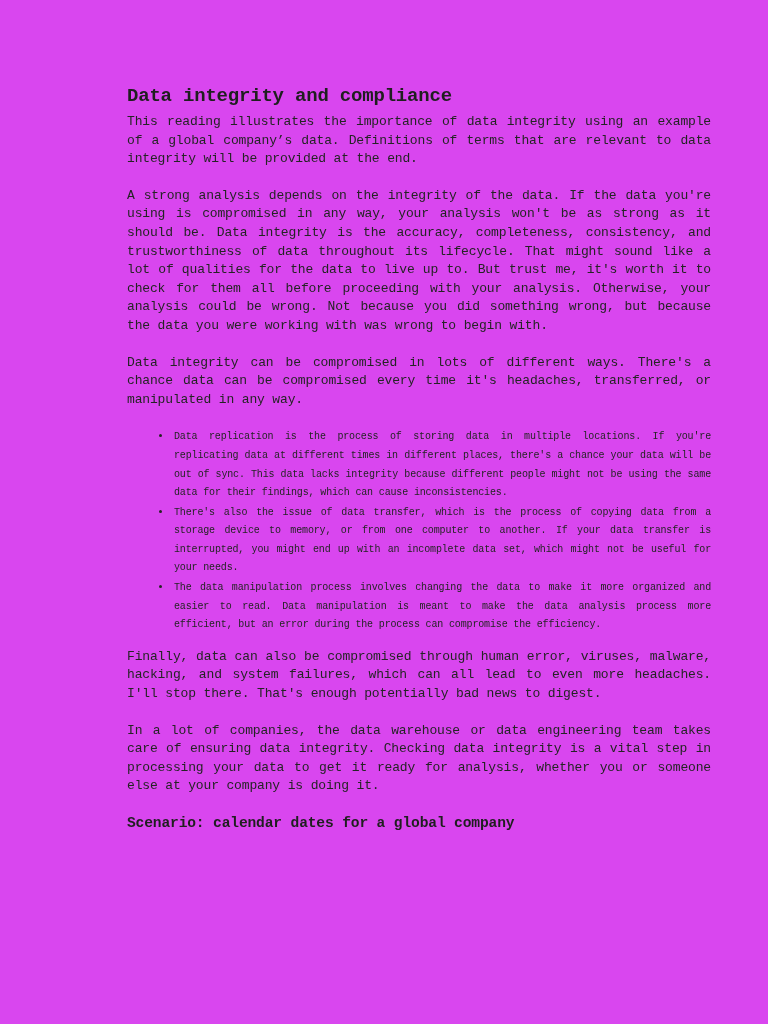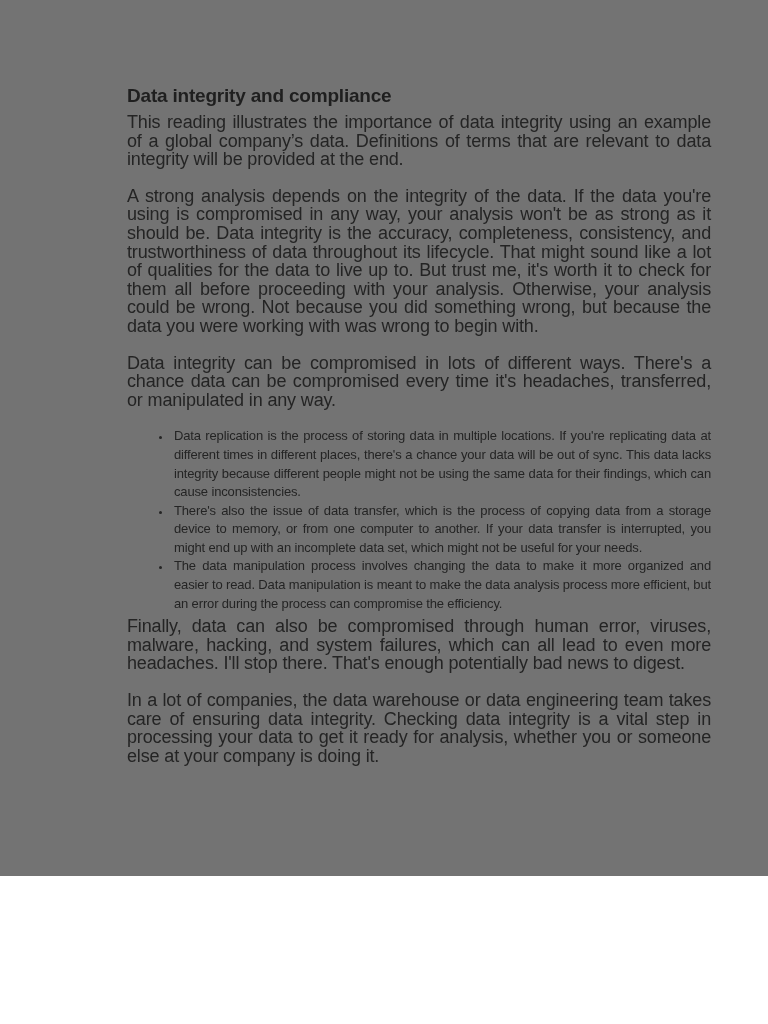--- a/index.html
+++ b/index.html
@@ -3,57 +3,57 @@
 <meta charset="utf-8">
 <style>
   html, body {
     margin: 0;
     padding: 0;
     background: #ffffff;
   }
   .page {
     position: relative;
     width: 768px;
-    height: 876px;
-    background: #737373;
+    height: 1024px;
+    background: #d946ef;
     overflow: hidden;
-    font-family: Liberation Sans, sans-serif;
+    font-family: Liberation Mono, monospace;
     color: #242424;
   }
   .content {
     position: absolute;
     left: 127px;
     top: 84px;
     width: 584px;
   }
   .doc-title {
     font-size: 19px;
     font-weight: bold;
     color: #1f1f1f;
     margin: 0 0 5px 0;
     line-height: 24px;
     letter-spacing: -0.2px;
   }
   .para {
-    font-size: 18px;
+    font-size: 13px;
     line-height: 18.6px;
     letter-spacing: -0.15px;
     text-align: justify;
     margin: 0 0 18px 0;
   }
   .para.no-gap {
-    margin-top: 4px;
+    margin-top: 13px;
   }
   ul.bullets {
     margin: 0;
     padding: 0 0 0 45px;
     list-style: disc outside;
   }
   ul.bullets li {
-    font-size: 13px;
+    font-size: 10px;
     line-height: 18.6px;
     letter-spacing: -0.15px;
     text-align: justify;
     margin: 0;
     padding-left: 2px;
   }
   ul.bullets li::marker {
     font-size: 11px;
     color: #242424;
   }
@@ -84,15 +84,16 @@
     <ul class="bullets">
       <li>Data replication is the process of storing data in multiple locations. If you're replicating data at different times in different places, there's a chance your data will be out of sync. This data lacks integrity because different people might not be using the same data for their findings, which can cause inconsistencies.</li>
       <li>There's also the issue of data transfer, which is the process of copying data from a storage device to memory, or from one computer to another. If your data transfer is interrupted, you might end up with an incomplete data set, which might not be useful for your needs.</li>
       <li>The data manipulation process involves changing the data to make it more organized and easier to read. Data manipulation is meant to make the data analysis process more efficient, but an error during the process can compromise the efficiency.</li>
     </ul>
 
     <p class="para no-gap">Finally, data can also be compromised through human error, viruses, malware, hacking, and system failures, which can all lead to even more headaches. I'll stop there. That's enough potentially bad news to digest.</p>
 
     <p class="para">In a lot of companies, the data warehouse or data engineering team takes care of ensuring data integrity. Checking data integrity is a vital step in processing your data to get it ready for analysis, whether you or someone else at your company is doing it.</p>
 
+    <h2 class="sub-heading">Scenario: calendar dates for a global company</h2>
 
   </div>
 </div>
 
 </body></html>

